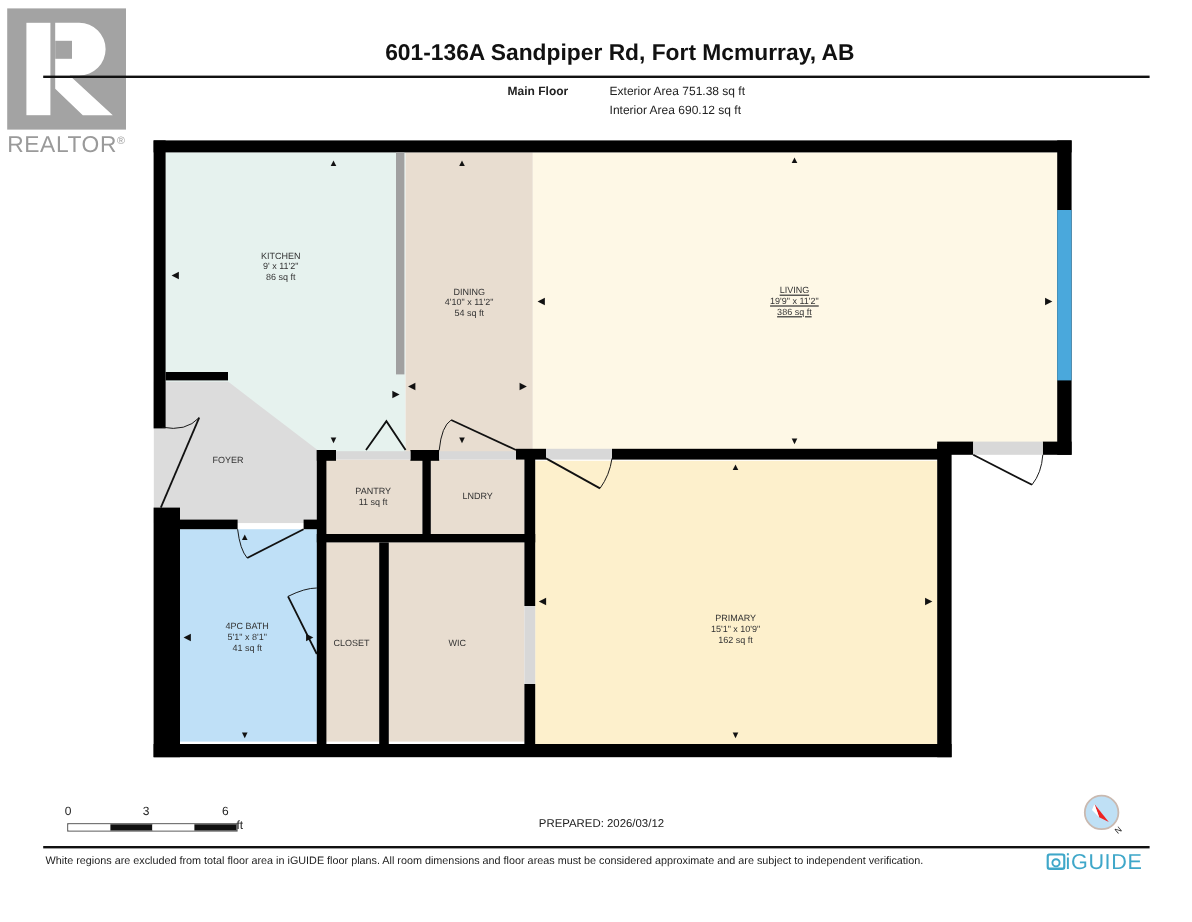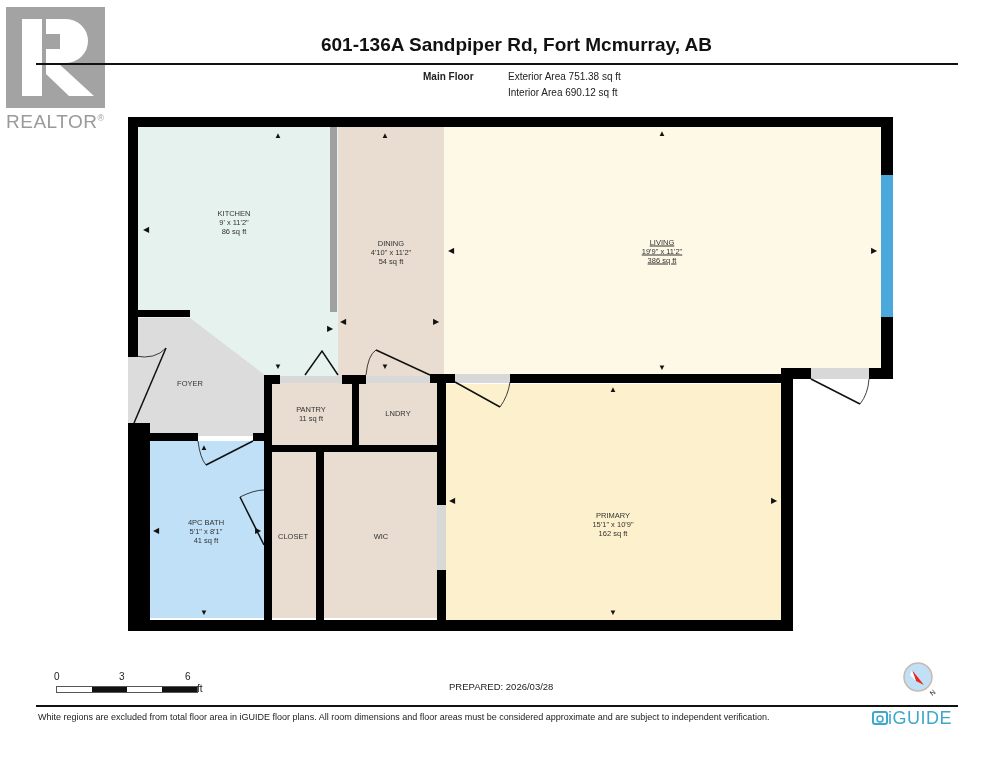--- a/index.html
+++ b/index.html
@@ -176,21 +176,21 @@
 <div class="abs" style="left:119px;top:671px;font-size:10px;">3</div>
 <div class="abs" style="left:185px;top:671px;font-size:10px;">6</div>
 <div class="abs scale">
   <span style="background:#fff"></span>
     <span style="background:#111"></span>
     <span style="background:#fff"></span>
     <span style="background:#111"></span>
 </div>
 <div class="abs" style="left:197px;top:683px;font-size:10px;">ft</div>
 
-<div class="abs prepared">PREPARED: 2026/03/28</div>
+<div class="abs prepared">PREPARED: 2026/03/12</div>
 
 <div class="abs" style="left:902px;top:661px;width:40px;height:40px;">
   <svg width="40" height="40">
     <circle cx="16" cy="16" r="14" fill="#bfe0f5" stroke="#c9b9b0" stroke-width="1.5"></circle>
     <polygon points="10,9 22,24 14,20" fill="#e22"></polygon>
     <polygon points="10,9 14,20 8,14" fill="#fff"></polygon>
   </svg>
   <span class="abs" style="left:28px;top:28px;font-size:7px;transform:rotate(-40deg);">N</span>
 </div>
 

